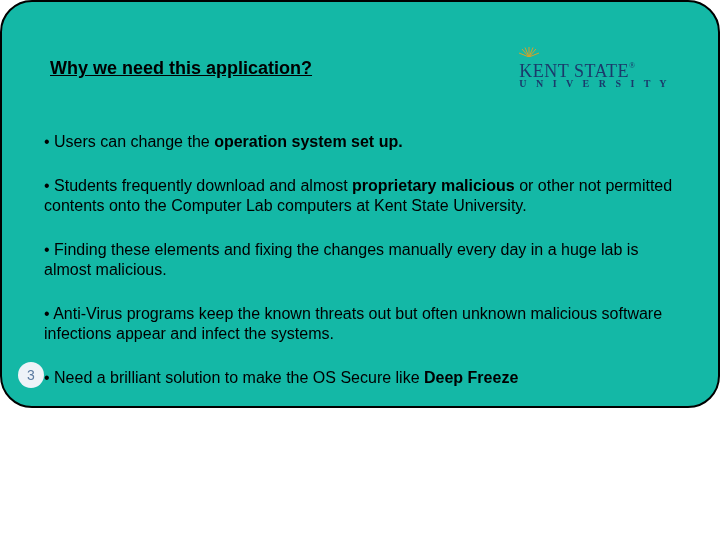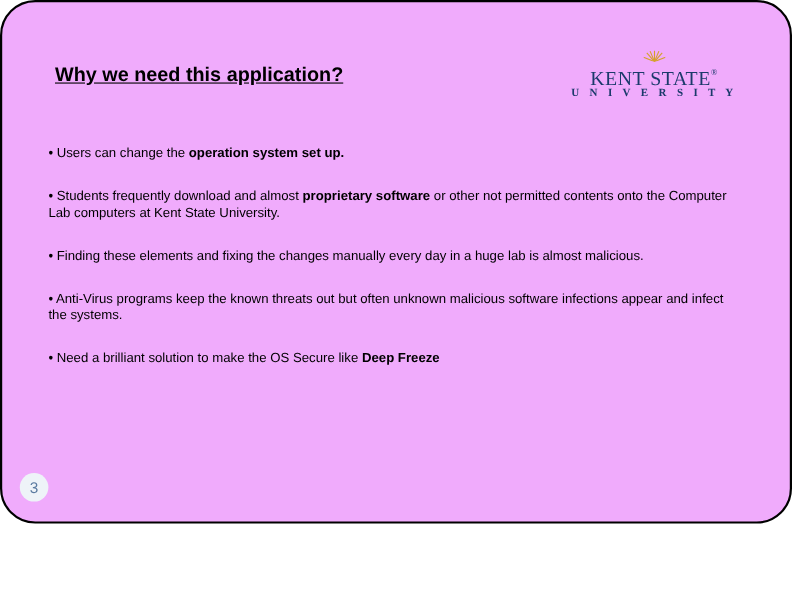--- a/index.html
+++ b/index.html
@@ -8,39 +8,39 @@
     width: 720px;
     height: 540px;
     background: #fff;
     font-family: Arial, Helvetica, sans-serif;
     overflow: hidden;
   }
   .slide {
     position: relative;
     box-sizing: border-box;
     width: 720px;
-    height: 476px;
+    height: 408px;
     border: 2px solid #000;
     border-radius: 32px;
-    background: #f0abfc;
+    background: #14b8a6;
   }
   .title {
     position: absolute;
     top: 56px;
     left: 48px;
     font-size: 18px;
     font-weight: bold;
     color: #000;
     text-decoration: underline;
   }
   .logo {
     position: absolute;
     top: 42px;
     right: 48px;
-    text-align: center;
+    text-align: left;
     line-height: 1;
   }
   .logo-icon {
     display: inline-block;
     margin-bottom: 2px;
   }
   .logo-main {
     font-family: "Times New Roman", serif;
     font-size: 18px;
     letter-spacing: 0.5px;
@@ -57,21 +57,21 @@
     letter-spacing: 3.5px;
     color: #1b3a6b;
     margin-top: -1px;
     font-weight: bold;
   }
   .content {
     position: absolute;
     top: 130px;
     left: 42px;
     right: 42px;
-    font-size: 12px;
+    font-size: 16px;
     color: #000;
     line-height: 1.25;
   }
   .bullet {
     margin-bottom: 24px;
   }
   .bullet b {
     font-weight: bold;
   }
   .page-num {
@@ -113,21 +113,21 @@
       <span>KENT STATE</span><span class="reg">®</span>
     </span>
     <div class="logo-sub">U N I V E R S I T Y</div>
   </div>
 
   <div class="content">
     <div class="bullet">
       <span>• Users can change the </span><b>operation system set up.</b><span></span>
     </div>
     <div class="bullet">
-      <span>• Students frequently download and almost </span><b>proprietary software</b><span> or  other not permitted contents onto the Computer Lab computers at Kent State University.</span>
+      <span>• Students frequently download and almost </span><b>proprietary malicious</b><span> or  other not permitted contents onto the Computer Lab computers at Kent State University.</span>
     </div>
     <div class="bullet">
       <span>• Finding these elements and fixing the changes manually every day in a huge lab is almost malicious.</span><b></b><span></span>
     </div>
     <div class="bullet">
       <span>• Anti-Virus programs keep the known threats out but often unknown malicious software infections appear and infect the systems.</span><b></b><span></span>
     </div>
     <div class="bullet" style="margin-bottom:12px">
       <span>• Need a brilliant solution to make the OS Secure like  </span><b>Deep Freeze</b><span></span>
     </div>

